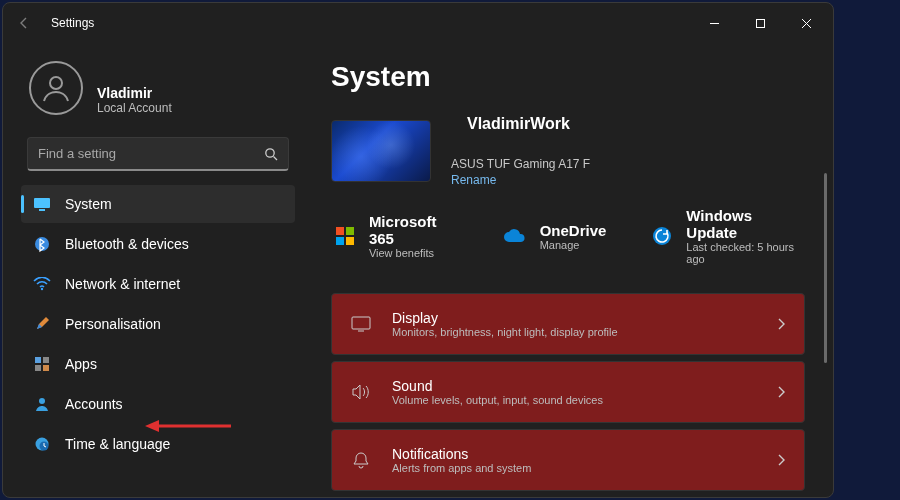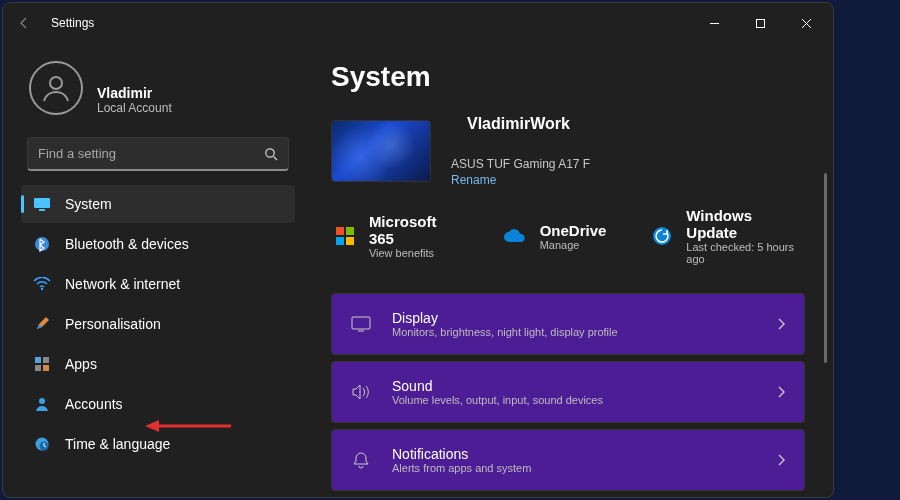--- a/index.html
+++ b/index.html
@@ -31,21 +31,21 @@
   .device-thumb::after{content:"";position:absolute;inset:0;background:radial-gradient(circle at 30% 60%,#5a8cff66,transparent 40%),radial-gradient(circle at 60% 40%,#8ab4ff55,transparent 35%);}
   .dev-name { font-size: 16px; font-weight: 600; margin-left: 16px; }
   .dev-model { font-size: 12px; color: #c8c8c8; margin-top: 24px; }
   .dev-rename { font-size: 12px; color: #76b9ed; margin-top: 2px; }
   .row3 { display: flex; gap: 44px; margin-bottom: 28px; padding-left: 2px; }
   .r3 { display: flex; align-items: center; gap: 12px; }
   .r3 .ic3 { width: 26px; height: 26px; display:flex; align-items:center; justify-content:center;}
   .r3 .t1 { font-size: 15px; font-weight: 600; }
   .r3 .t2 { font-size: 11px; color: #bdbdbd; }
   .cards { display: flex; flex-direction: column; gap: 6px; }
-  .card { background: #4c1d95; border: 1px solid #333; border-radius: 4px; height: 62px; display: flex; align-items: center; padding: 0 18px; gap: 20px; }
+  .card { background: #7f1d1d; border: 1px solid #333; border-radius: 4px; height: 62px; display: flex; align-items: center; padding: 0 18px; gap: 20px; }
   .card .cic { width: 22px; display: flex; justify-content: center; color:#d0d0d0;}
   .card .ct { font-size: 14px; }
   .card .cs { font-size: 11px; color: #bdbdbd; }
   .card .chev { margin-left: auto; color: #c0c0c0; }
   .scrollbar { position: absolute; right: 6px; top: 130px; width: 3px; height: 190px; background: #6a6a6a; border-radius: 2px; }
   .arrow-annot { position: absolute; left: 140px; top: 413px; pointer-events: none; }
   svg { display: block; }
 </style>
 </head>
 <body>

